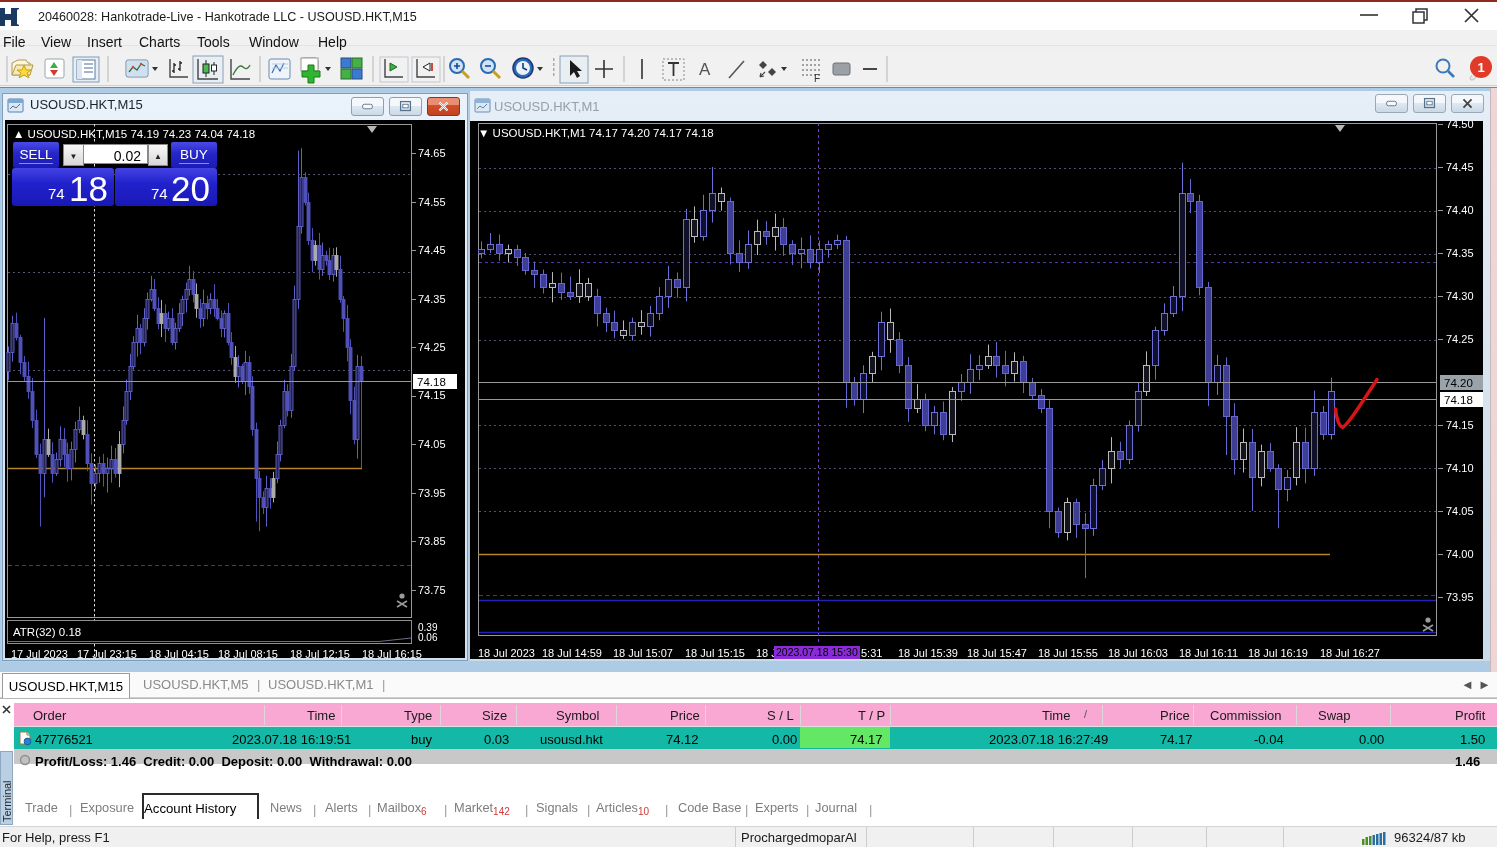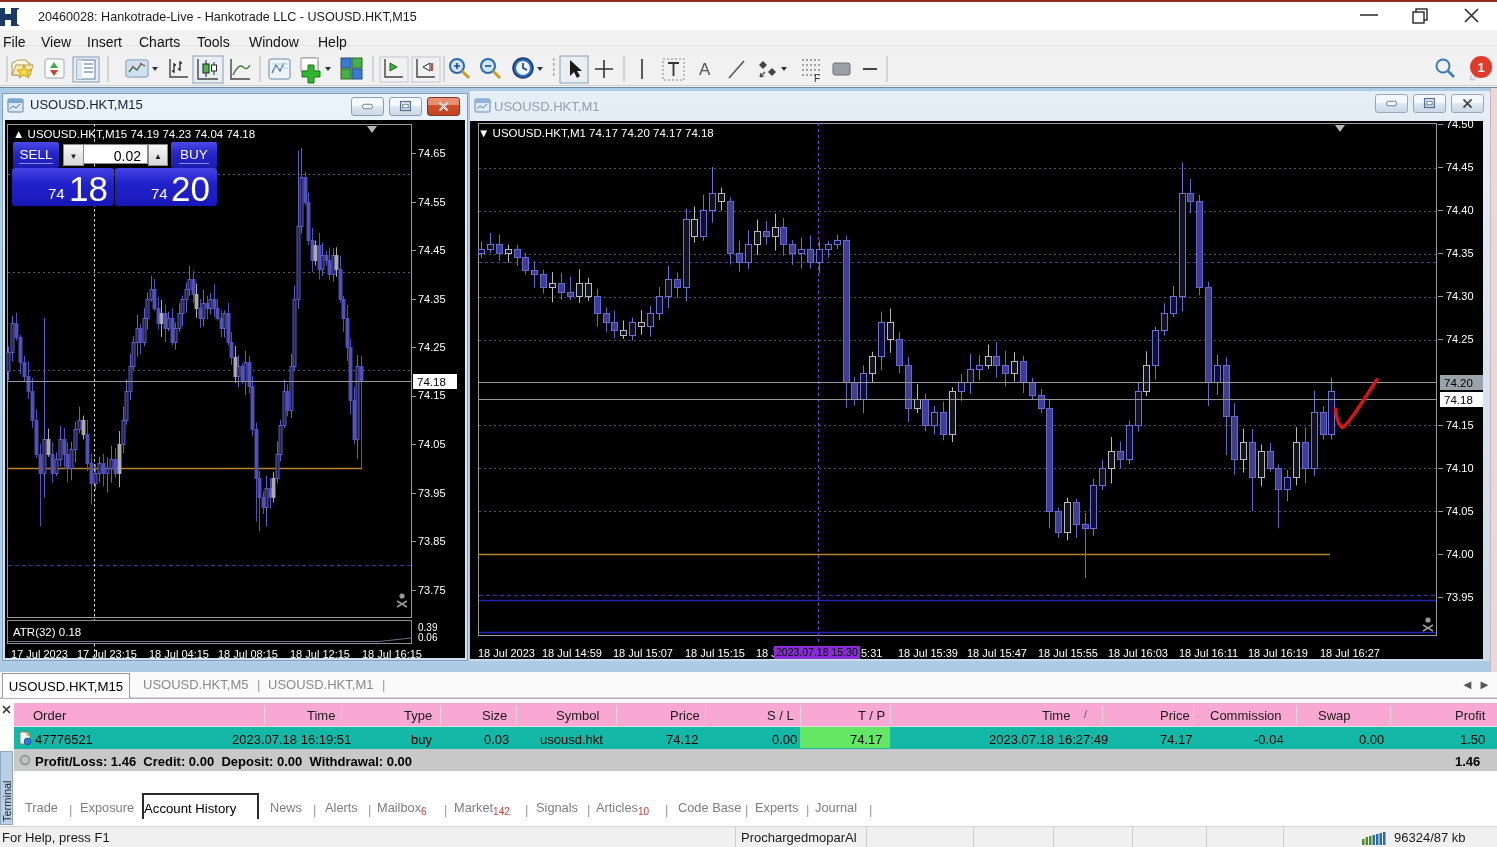--- a/index.html
+++ b/index.html
@@ -36,21 +36,21 @@
 .ctab { position:absolute; top:0; font-size:13px; color:#8a8a8a; }
 #ctab-active { left:2px; top:1px; width:128px; height:25px; background:#fff; border:1px solid #9a9a9a; border-bottom:none; color:#000; text-align:center; font-size:13.2px; padding-top:5px; }
 
 
 #terminal { left:0; top:698px; width:1497px; height:128px; background:#ffffff; border-top:1px solid #b5b5b5; }
 #thead { position:absolute; left:14px; top:4px; width:1483px; height:24px; background:#f9a8d4; border-bottom:1px solid #e0e0e0;text-align:right; }
 .th { position:absolute; top:5px; font-size:13px; color:#1a1a1a; }
 .colsep { position:absolute; top:2px; width:1px; height:20px; background:#d9d9d9; }
 .td { position:absolute; top:5px; font-size:13px; color:#000; }
 #trow { position:absolute; left:14px; top:28px; width:1483px; height:22px; background:#14b8a6; }
-#tsum { position:absolute; left:14px; top:50px; width:1483px; height:22px; background:#c8c8c8; }
+#tsum { position:absolute; left:14px; top:50px; width:1483px; height:15px; background:#c8c8c8; }
 #ttabs { position:absolute; left:14px; top:97px; width:1483px; height:23px; background:#fff; }
 .ttab { position:absolute; top:4px; font-size:12.8px; color:#7d7d7d; }
 .ttsep { position:absolute; top:6px; font-size:13px; color:#9a9a9a; }
 #ttab-active { position:absolute; left:128px; top:-3px; width:117px; height:26px; background:#fff; border:2px solid #2b2b2b; border-bottom:none; font-size:13.2px; color:#000; text-align:left; padding-top:6px; }
 .redsub { color:#d03a3a; font-size:10px; position:relative; top:3px; }
 #termstrip { position:absolute; left:0px; top:52px; width:13px; height:74px; background:#b9cfe4; border:1px solid #8fa8bf; }
 #termstriptext { position:absolute; left:1px; top:123px; width:70px; transform-origin:0 0; transform:rotate(-90deg); font-size:11px; color:#2a2a2a; }
 
 
 #statusbar { left:0; top:826px; width:1497px; height:21px; background:#f0f0f0; border-top:1px solid #d5d5d5; }

